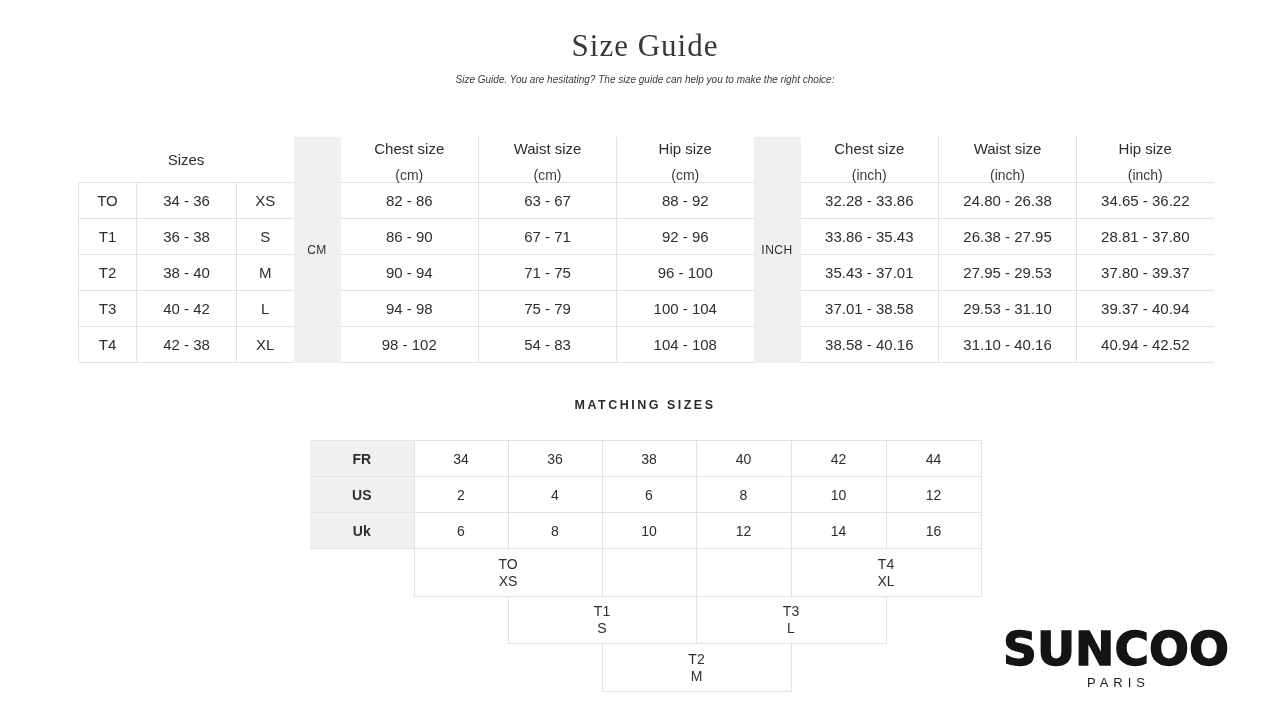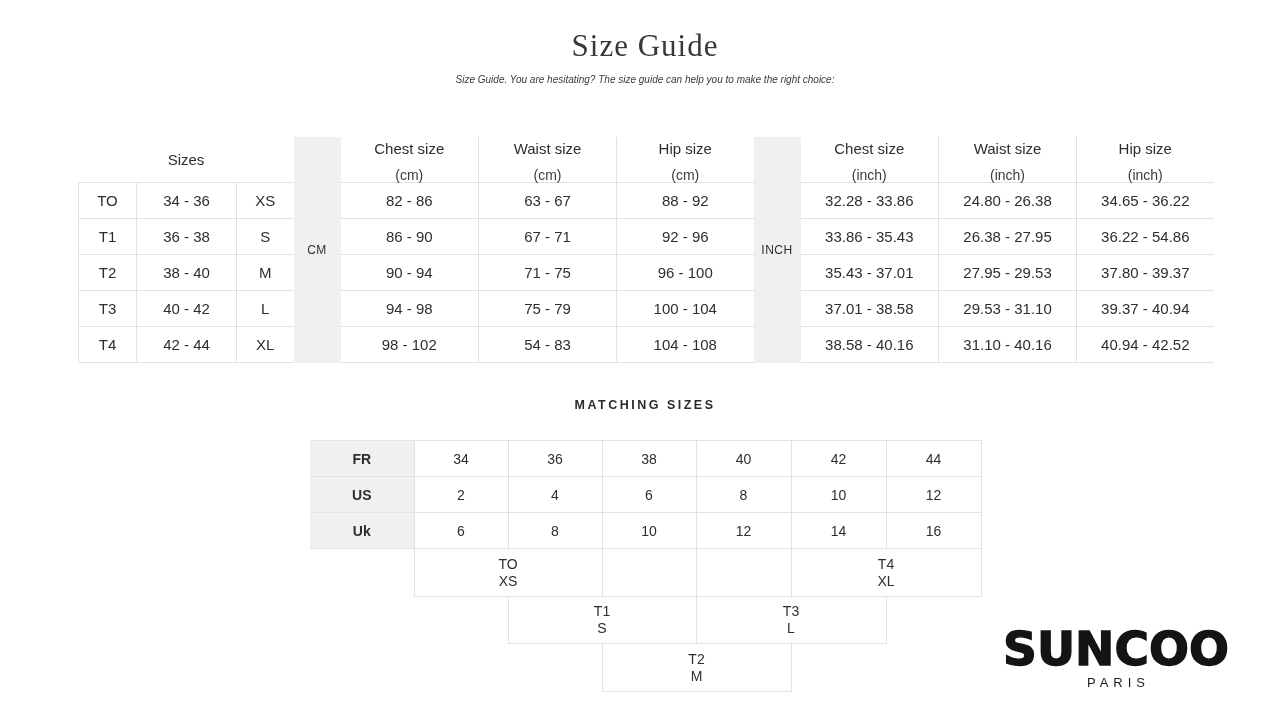--- a/index.html
+++ b/index.html
@@ -134,21 +134,21 @@
     </tr>
     <tr class="dr">
       <td class="bl bb">T1</td>
       <td class="bl bb">36 - 38</td>
       <td class="bl bb">S</td>
       <td class="bb">86 - 90</td>
       <td class="bl bb">67 - 71</td>
       <td class="bl bb">92 - 96</td>
       <td class="bb">33.86 - 35.43</td>
       <td class="bl bb">26.38 - 27.95</td>
-      <td class="bl bb">36.22 - 54.86</td>
+      <td class="bl bb">28.81 - 37.80</td>
     </tr>
     <tr class="dr">
       <td class="bl bb">T2</td>
       <td class="bl bb">38 - 40</td>
       <td class="bl bb">M</td>
       <td class="bb">90 - 94</td>
       <td class="bl bb">71 - 75</td>
       <td class="bl bb">96 - 100</td>
       <td class="bb">35.43 - 37.01</td>
       <td class="bl bb">27.95 - 29.53</td>
@@ -160,21 +160,21 @@
       <td class="bl bb">L</td>
       <td class="bb">94 - 98</td>
       <td class="bl bb">75 - 79</td>
       <td class="bl bb">100 - 104</td>
       <td class="bb">37.01 - 38.58</td>
       <td class="bl bb">29.53 - 31.10</td>
       <td class="bl bb">39.37 - 40.94</td>
     </tr>
     <tr class="dr">
       <td class="bl bb">T4</td>
-      <td class="bl bb">42 - 44</td>
+      <td class="bl bb">42 - 38</td>
       <td class="bl bb">XL</td>
       <td class="bb">98 - 102</td>
       <td class="bl bb">54 - 83</td>
       <td class="bl bb">104 - 108</td>
       <td class="bb">38.58 - 40.16</td>
       <td class="bl bb">31.10 - 40.16</td>
       <td class="bl bb">40.94 - 42.52</td>
     </tr>
   </tbody>
     </table>

